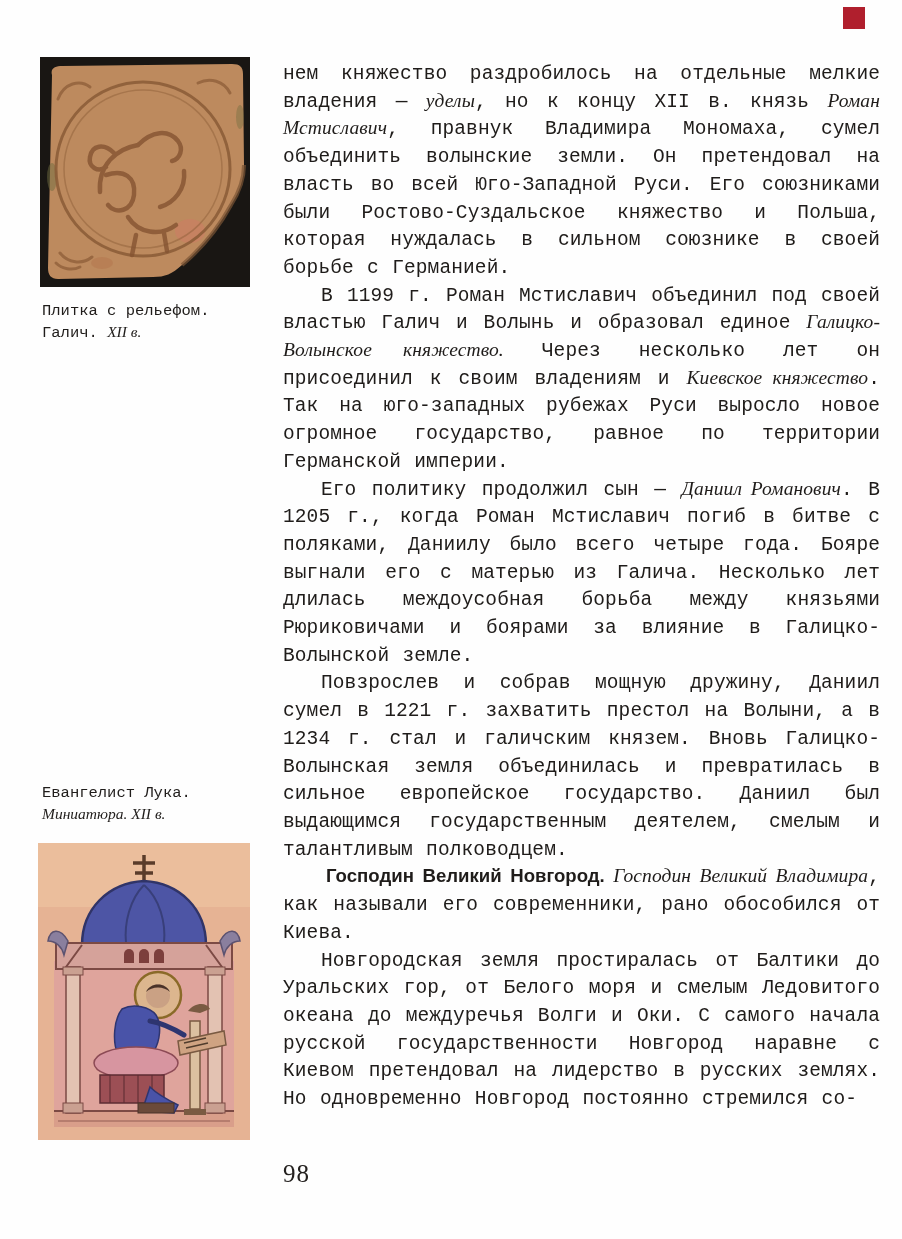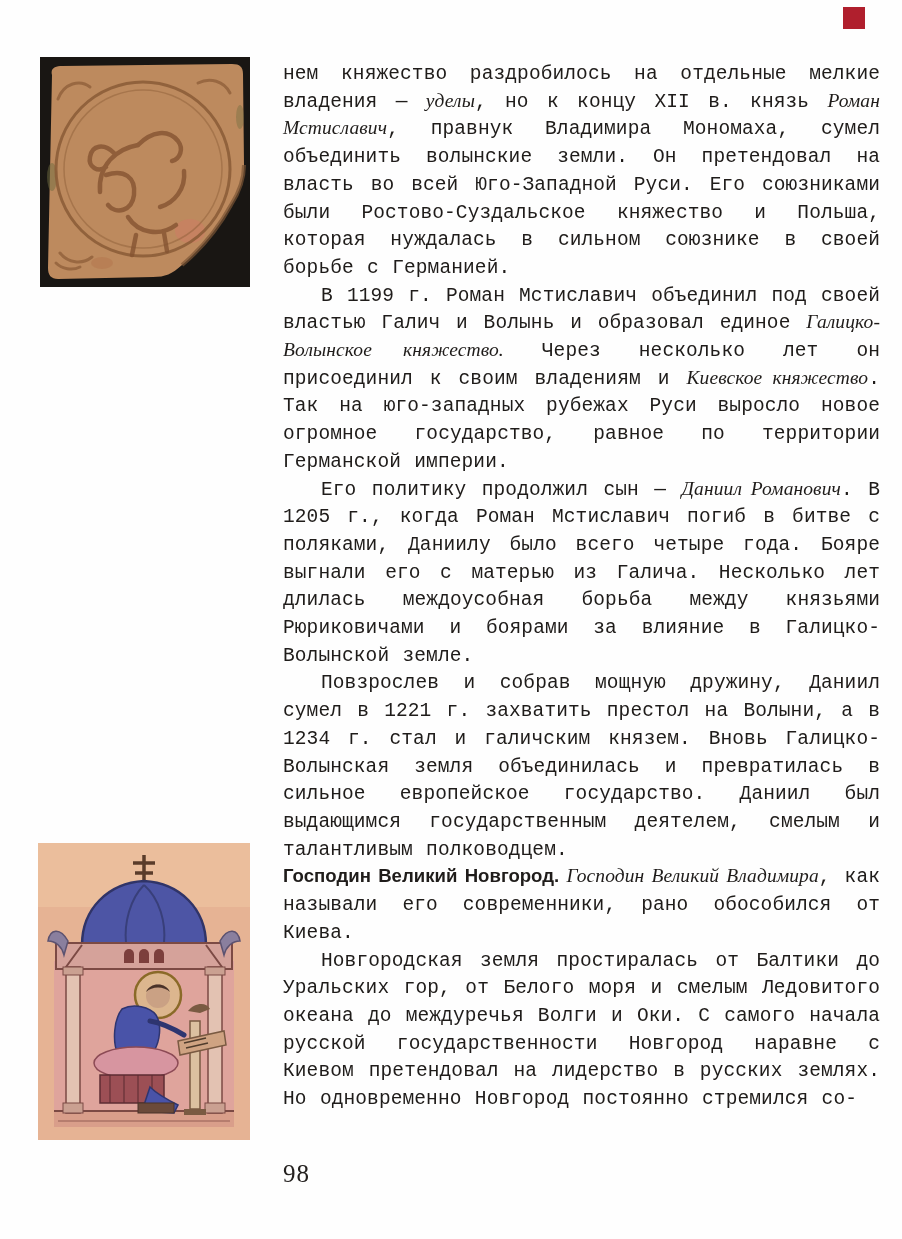--- a/index.html
+++ b/index.html
@@ -9,21 +9,21 @@
   .figure{position:absolute;}
   .figure svg{display:block;}
   .caption{position:absolute;left:42px;width:215px;font-size:15.5px;line-height:20.5px;color:#201d1b;}
   .cap-line{white-space:nowrap;}
   .text-col{position:absolute;left:283px;top:60px;width:597px;}
   .para{margin:0;font-size:19.5px;line-height:25.7px;text-align:justify;word-spacing:1.5px;letter-spacing:0.1px;}
   .para.indent{text-indent:38px;}
   .run{}
   .rn{font-style:normal;font-family:Liberation Mono, monospace;}
   .ri{font-style:italic;margin-top:25px;}
-  .rb{font-style:normal;font-weight:bold;font-family:"Liberation Sans", sans-serif;font-size:18.6px;letter-spacing:0;}
+  .rb{font-style:normal;font-weight:bold;font-family:"Liberation Sans", sans-serif;font-size:18.6px;letter-spacing:0;margin-left:43px;}
   .page-number{position:absolute;left:283px;top:1160px;font-size:25px;letter-spacing:1px;color:#24211f;}
 </style>
 </head>
 <body>
 
 <div class="page">
 
   <div class="corner-marker" style="background: rgb(176, 31, 45);"></div>
 
   <div class="figure" style="left:40px;top:57px;width:210px;height:230px;">
@@ -49,21 +49,29 @@
       </g>
       <g fill="none" stroke="#8a5a36" stroke-width="3" stroke-linecap="round" opacity="0.7">
         <path d="M18,42 C24,26 40,22 50,30"></path>
         <path d="M20,196 C28,206 42,208 52,200"></path>
         <path d="M158,26 C170,20 184,24 190,36"></path>
         <path d="M16,206 C22,212 32,214 40,210"></path>
       </g>
     </svg>
   </div>
 
+  <div class="caption" style="top:300px;">
+      <div class="cap-line"><span class="run rn">Плитка с рельефом.</span></div>
+      <div class="cap-line"><span class="run rn">Галич. </span><span class="run ri">XII в.</span></div>
+    </div>
 
+  <div class="caption" style="top:782px;">
+      <div class="cap-line"><span class="run rn">Евангелист Лука.</span></div>
+      <div class="cap-line"><span class="run ri">Миниатюра. XII в.</span></div>
+    </div>
 
   <div class="figure" style="left:38px;top:843px;width:212px;height:297px;">
     <svg width="212" height="297" viewBox="0 0 212 297">
       <rect width="212" height="297" fill="#e6b394"></rect>
       <rect x="0" y="0" width="212" height="64" fill="#eec4a2" opacity="0.6"></rect>
       <rect x="16" y="118" width="180" height="152" fill="#dfa49c"></rect>
       <rect x="16" y="268" width="180" height="16" fill="#d99e8a"></rect>
       <path d="M16,268 H196" stroke="#7c4a44" stroke-width="2"></path>
       <path d="M20,278 H192" stroke="#8c564e" stroke-width="1.5" opacity="0.6"></path>
 

